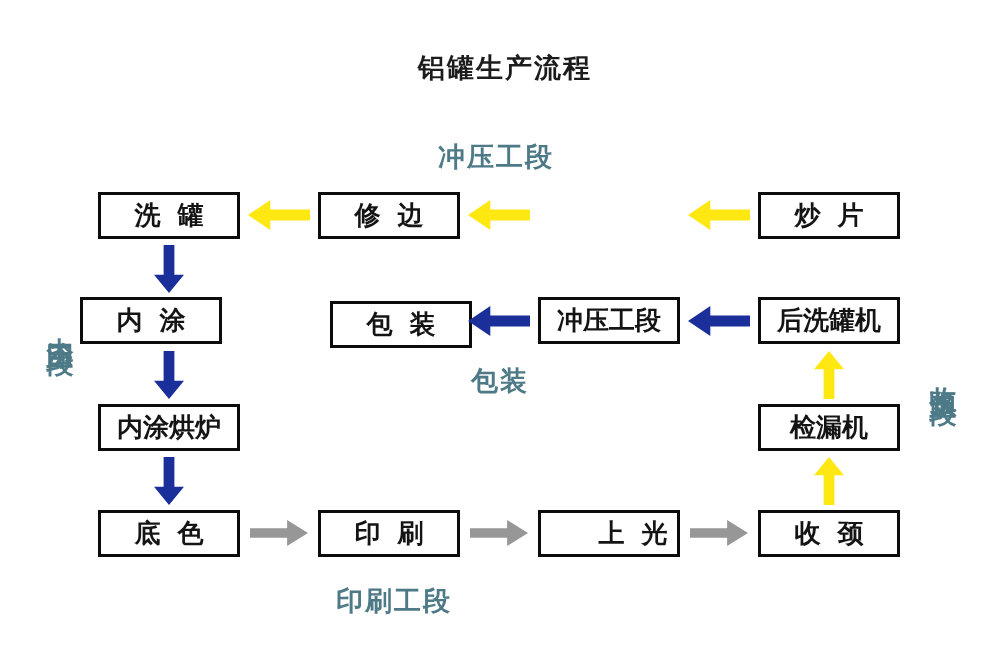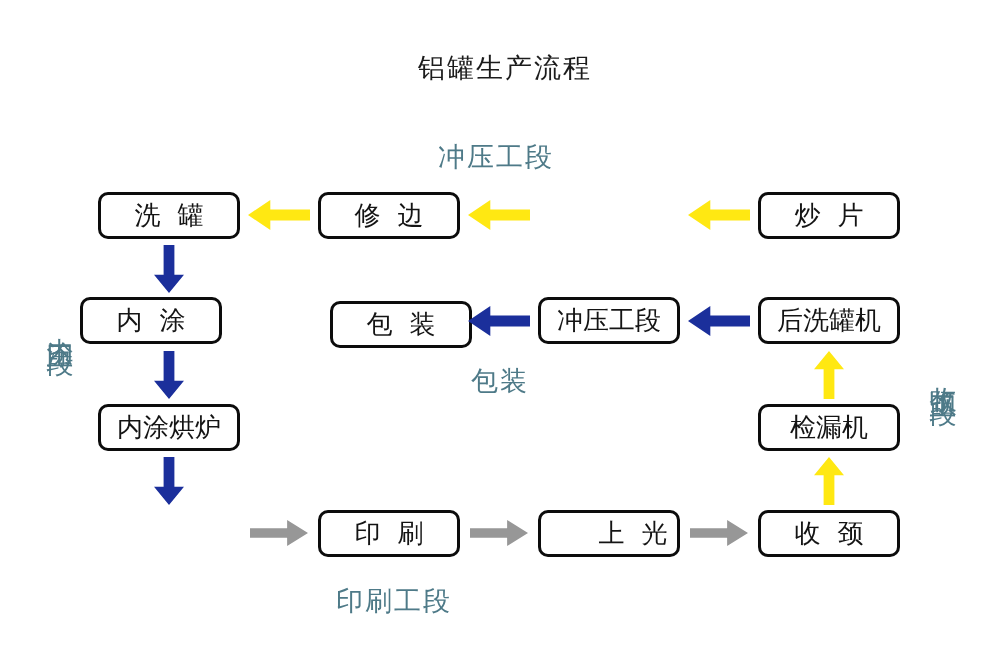--- a/index.html
+++ b/index.html
@@ -6,20 +6,21 @@
   body {
     font-family: "Liberation Sans", "DejaVu Sans", sans-serif;
     background: var(--background, #fff);
   }
   .canvas {
     position: relative;
     width: 968px;
     height: 659px;
     background: var(--background, #fff);
     overflow: hidden;
+    font-weight: bold;
   }
   .title {
     position: absolute;
     top: 50px;
     left: 505px;
     transform: translateX(-50%);
     font-size: 27px;
     letter-spacing: 2px;
     color: #1c1c1c;
     white-space: nowrap;
@@ -37,21 +38,21 @@
     letter-spacing: 4px;
     white-space: normal;
   }
   .node {
     position: absolute;
     width: 142px;
     height: 47px;
     box-sizing: border-box;
     background: var(--box-fill, #fff);
     border: 3px solid var(--box-border, #0c0c0c);
-    border-radius: 10px;
+    border-radius: 0;
     display: flex;
     align-items: center;
     justify-content: center;
     font-size: 26px;
     color: var(--text, #141414);
     word-spacing: 10px;
     white-space: nowrap;
   }
   .arrow { position: absolute; }
   .arrow.h  { width: 62px; height: 30px; }
@@ -83,20 +84,21 @@
   <div class="node" style="left:758px; top:192px;">炒 片</div>
 
   <div class="node" style="left:80px; top:297px;">内 涂</div>
   <div class="node" style="left:318px; top:301px;margin-left:12px;">包 装</div>
   <div class="node" style="left:538px; top:297px;">冲压工段</div>
   <div class="node" style="left:758px; top:297px;">后洗罐机</div>
 
   <div class="node" style="left:98px; top:404px;">内涂烘炉</div>
   <div class="node" style="left:758px; top:404px;">检漏机</div>
 
+  <div class="node" style="left:98px; top:510px;">底 色</div>
   <div class="node" style="left:318px; top:510px;">印 刷</div>
   <div class="node" style="left:538px; top:510px;padding-left:48px;">上 光</div>
   <div class="node" style="left:758px; top:510px;">收 颈</div>
 
   <div class="arrow h left yellow" style="left:688px; top:200px;"></div>
   <div class="arrow h left yellow" style="left:468px; top:200px;"></div>
   <div class="arrow h left yellow" style="left:248px; top:200px;"></div>
 
   <div class="arrow v down blue" style="left:154px; top:245px;"></div>
   <div class="arrow v down blue" style="left:154px; top:351px;"></div>

